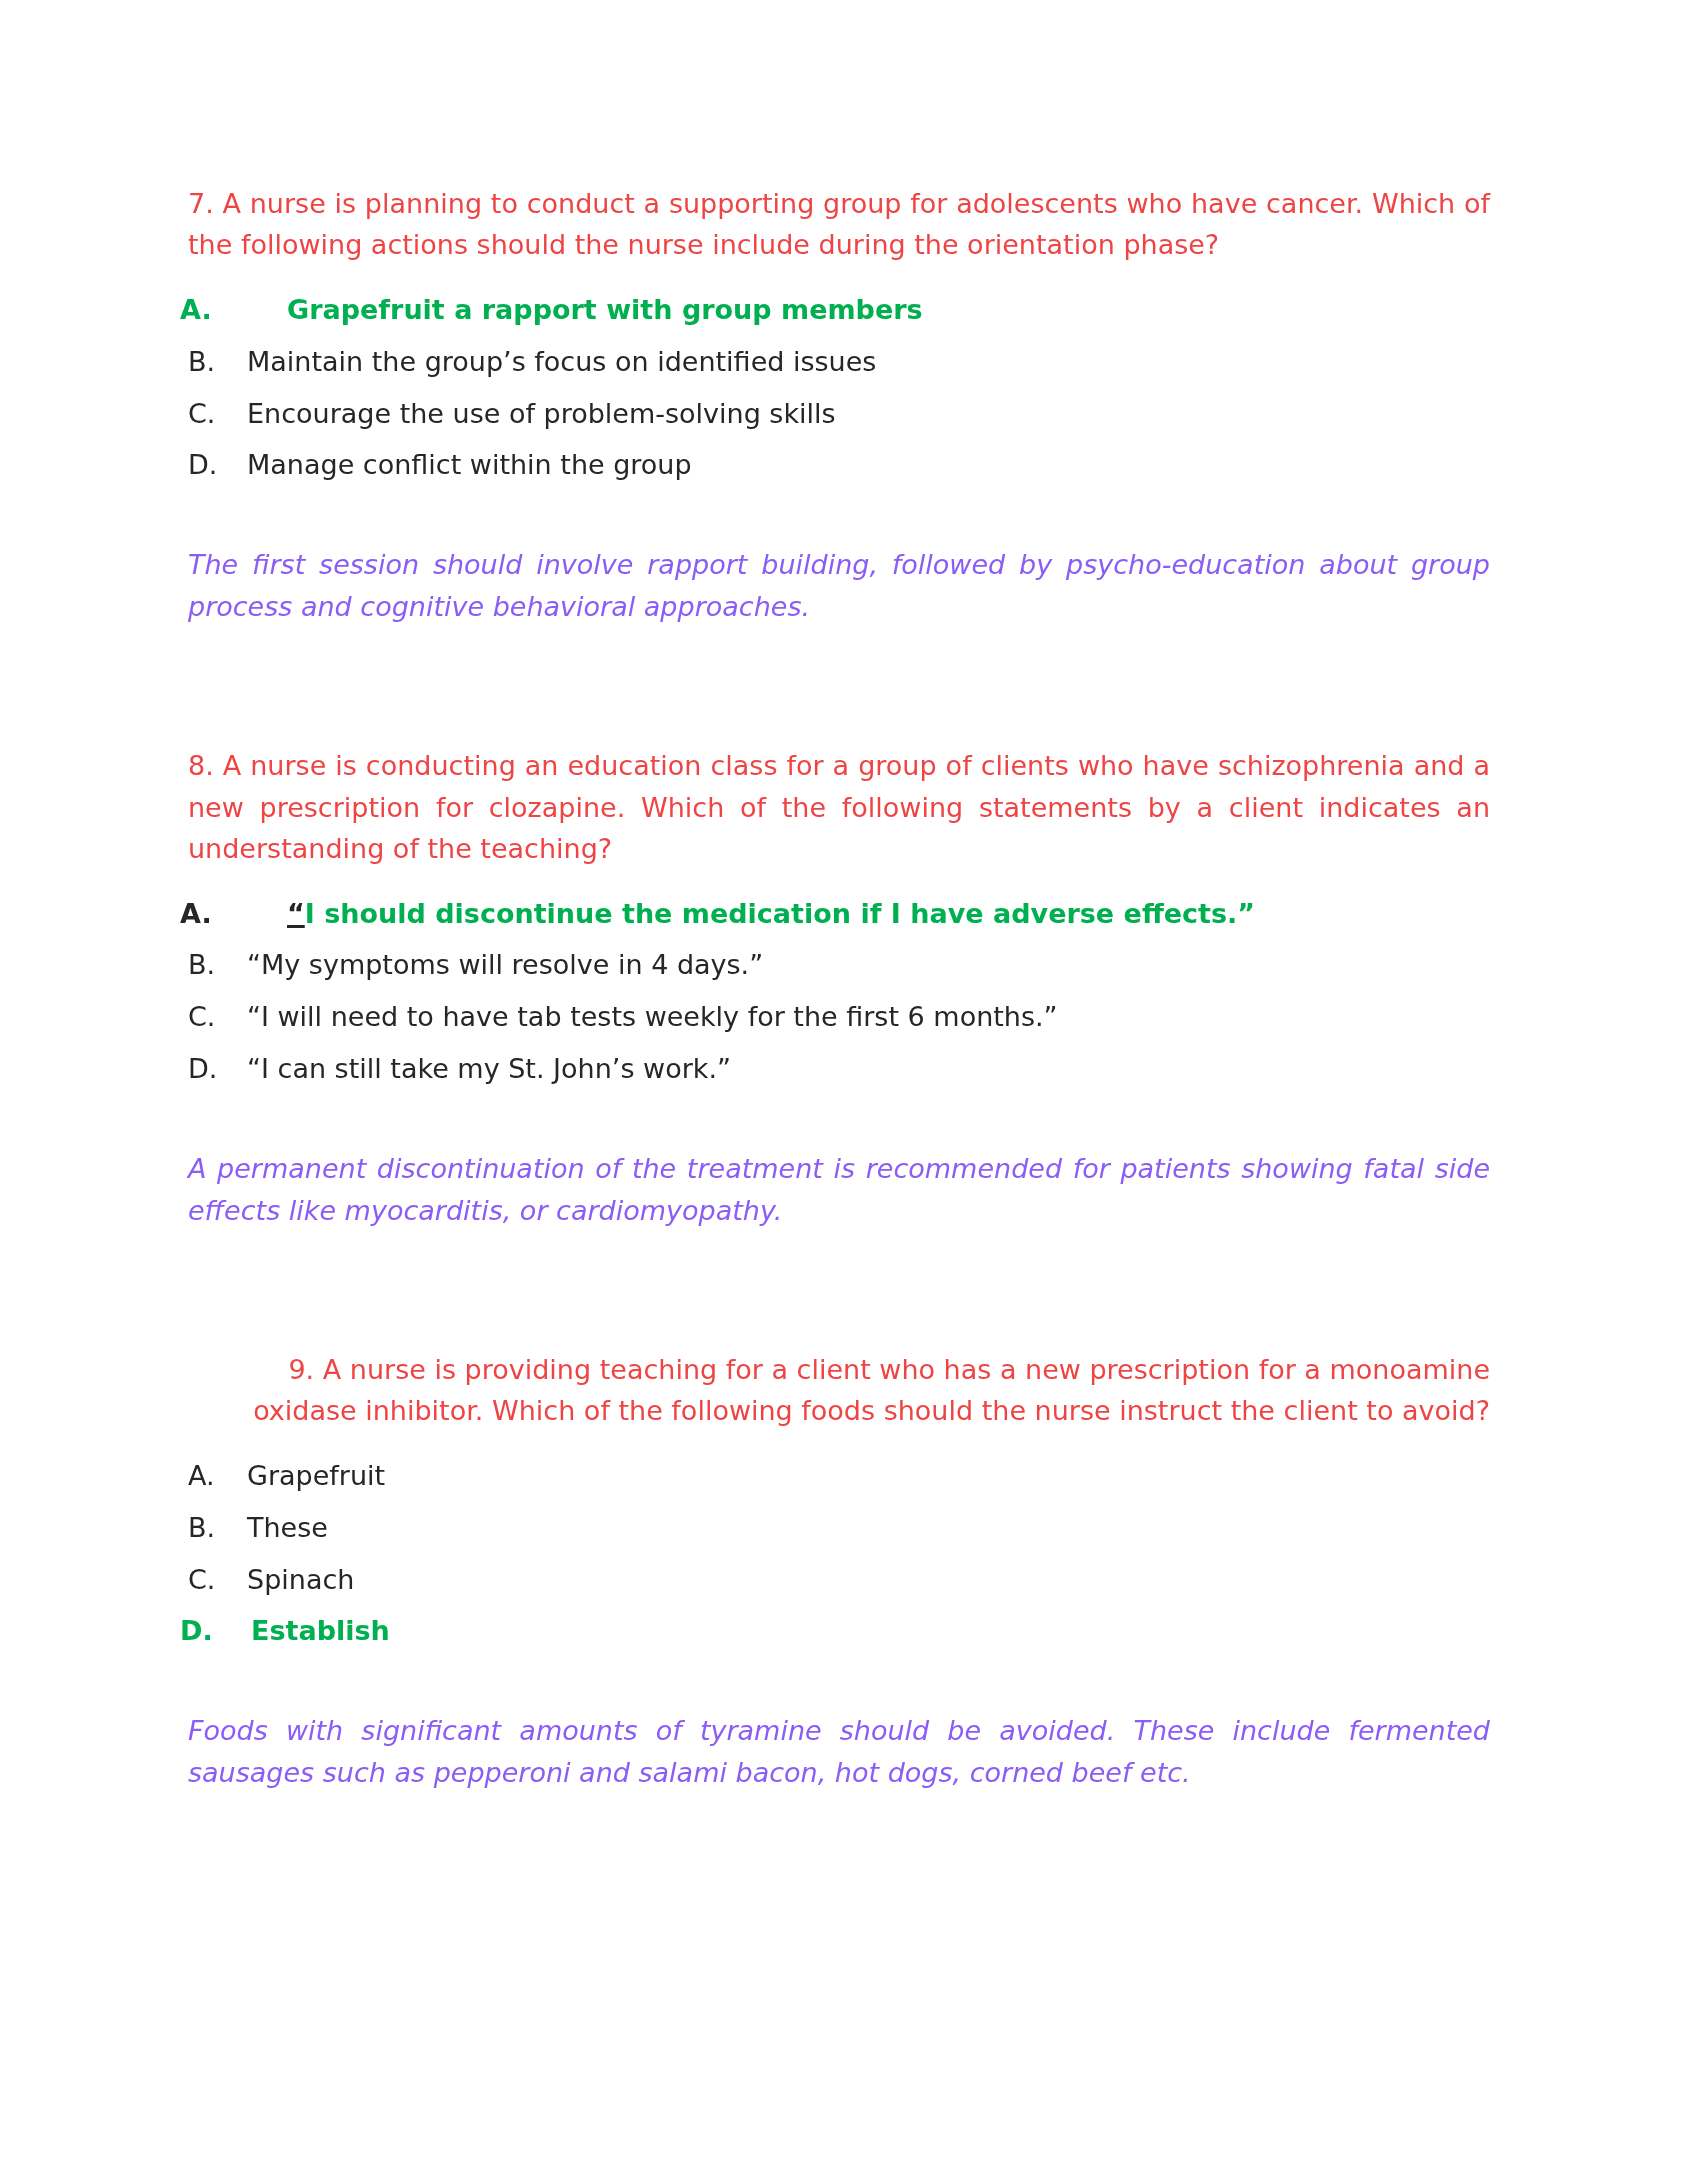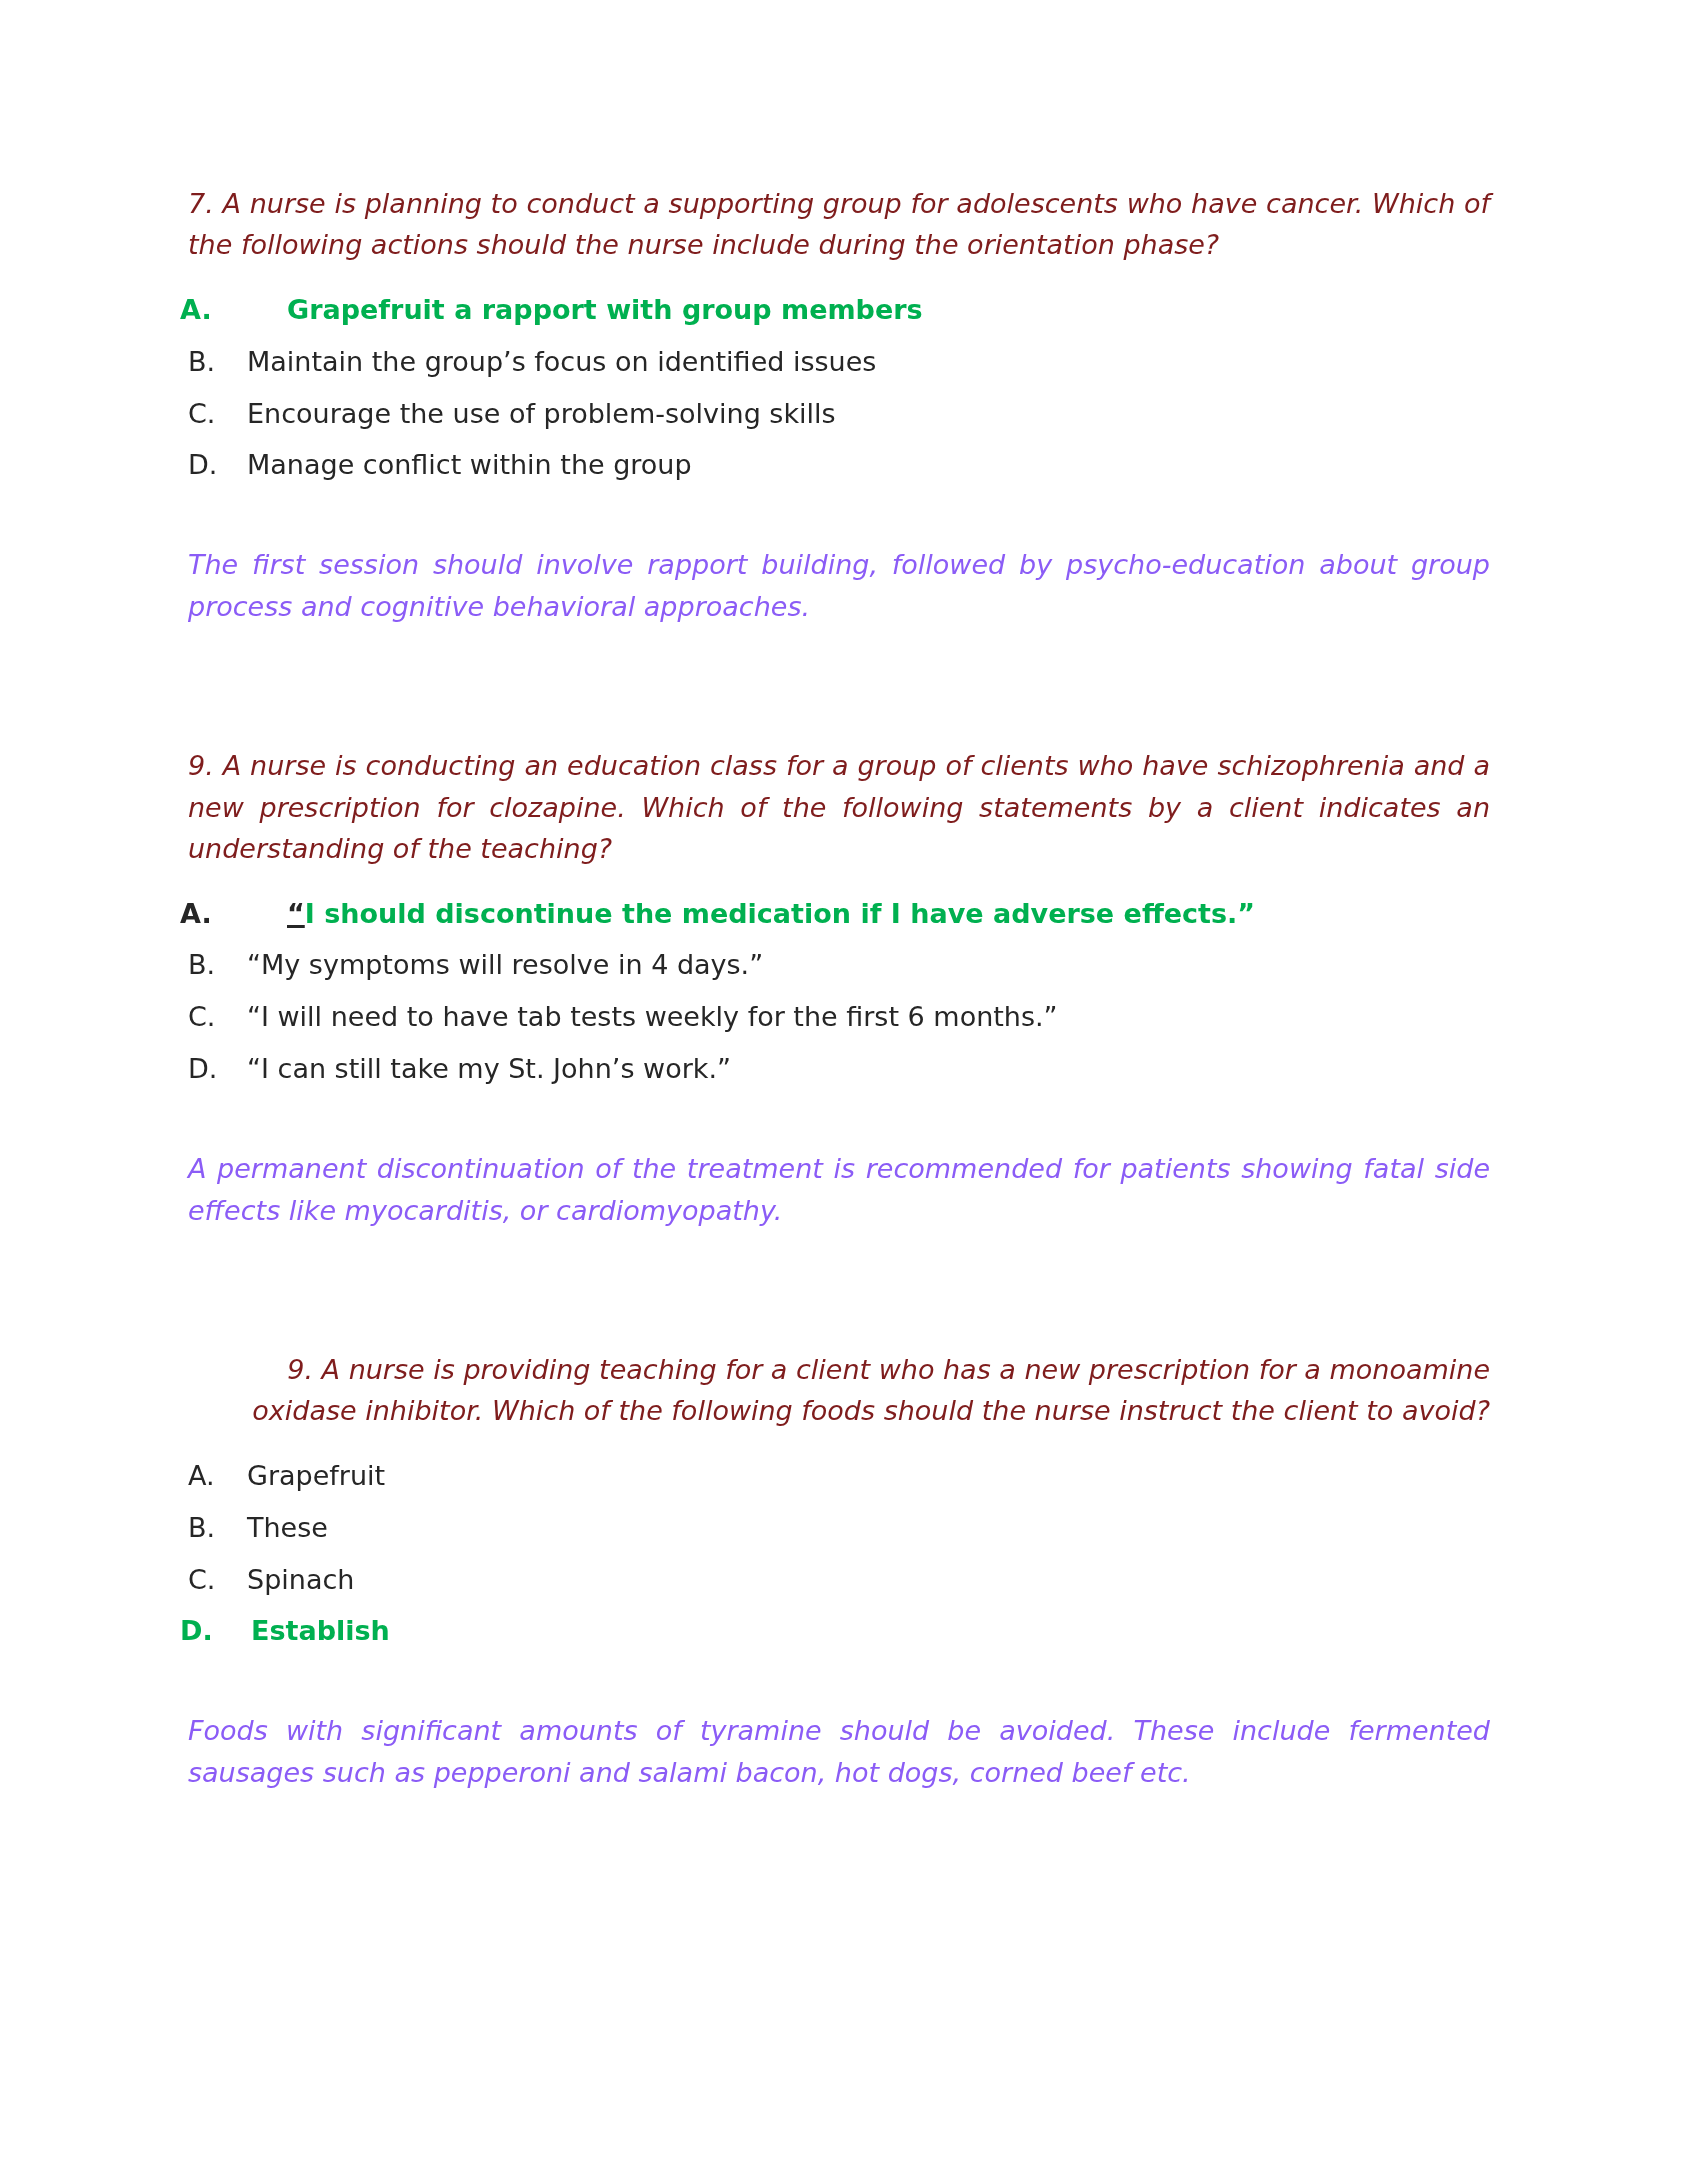--- a/index.html
+++ b/index.html
@@ -23,23 +23,22 @@
     padding: 183px 193px 0 188px;
     background: #ffffff;
   }
 
   
   .question {
     font-size: 27px;
     line-height: 1.52;
     text-align: justify;
     text-justify: inter-word;
-    color: #7f1d1d;
-    margin: 0;
-    font-style: italic;
+    color: #ef4444;
+    margin: 0;
   }
   .question.no-justify {
     text-align: right;
   }
   .q-gap-after { margin-bottom: 26px; }
 
   
   .options {
     margin: 0;
     padding: 0;
@@ -132,21 +131,21 @@
     </ul>
 
     <div class="sp-md"></div>
 
     <p class="rationale">The first session should involve rapport building, followed by psycho-education about group process and cognitive behavioral approaches.</p>
   </section>
 
   <div class="sp-xl"></div>
 
   <section>
-    <p class="question">9. A nurse is conducting an education class for a group of clients who have schizophrenia and a new prescription for clozapine. Which of the following statements by a client indicates an understanding of the teaching?</p>
+    <p class="question">8. A nurse is conducting an education class for a group of clients who have schizophrenia and a new prescription for clozapine. Which of the following statements by a client indicates an understanding of the teaching?</p>
 
     <div class="sp-sm"></div>
 
     <ul class="options">
       <li class="option correct letter-black wide outdent">
         <span class="letter">A.</span>
         <span class="otext"><span class="quote-underline">“</span><span>I should discontinue the medication if I have adverse effects.”</span></span>
       </li>
       <li class="option">
         <span class="letter">B.</span>

